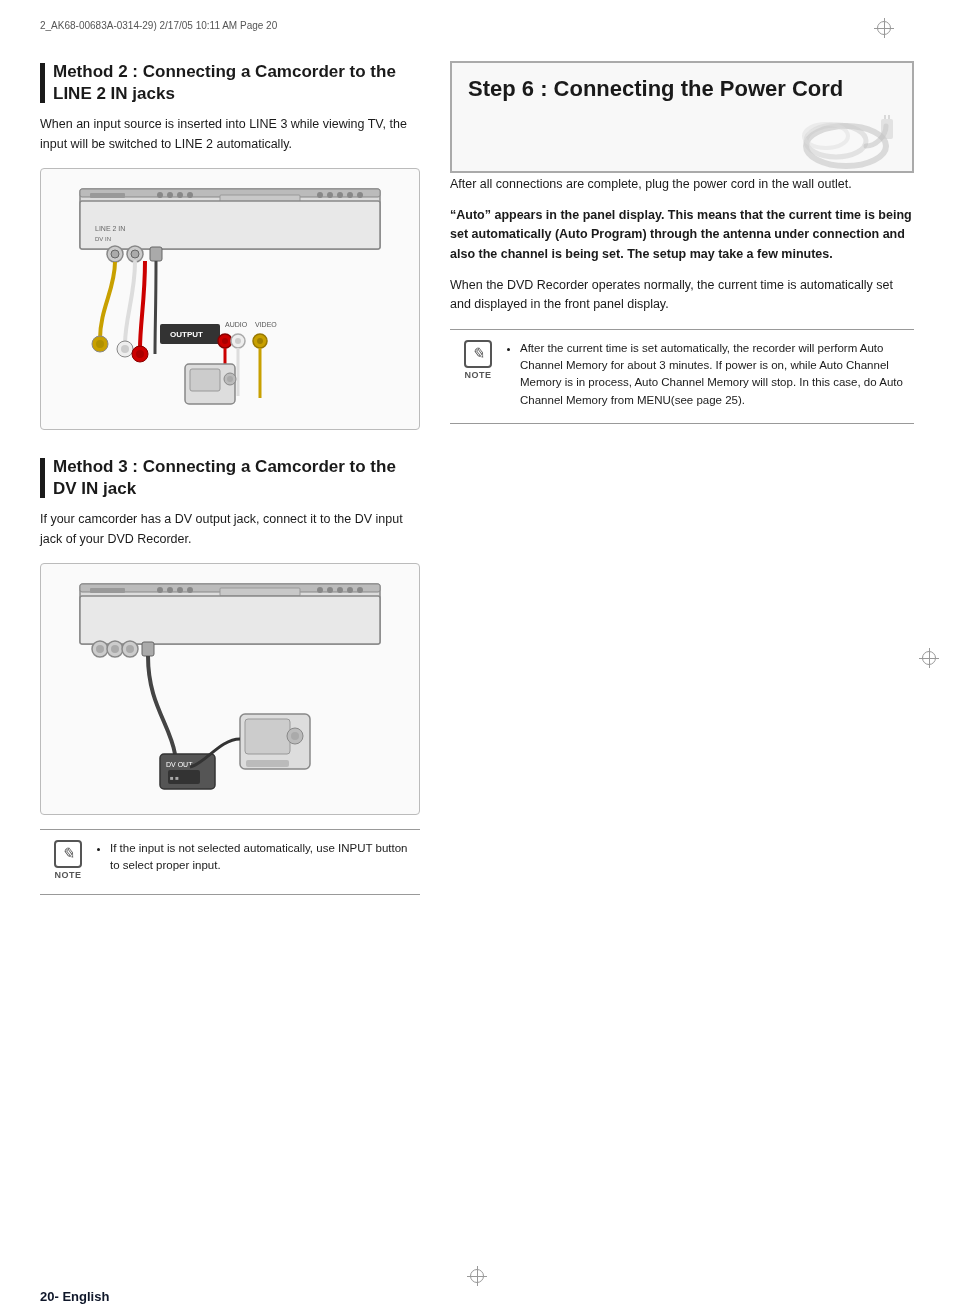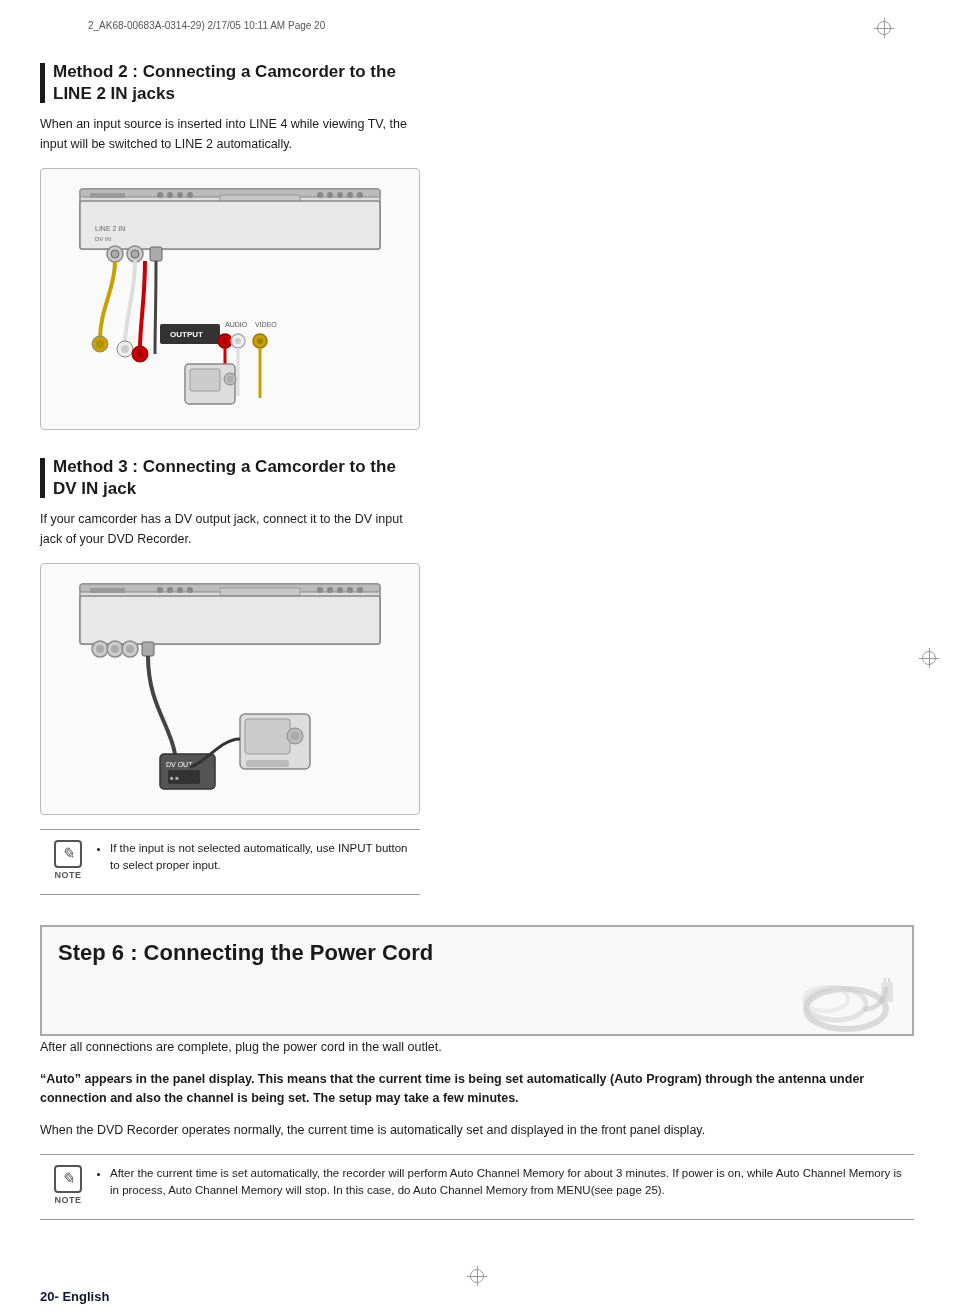--- a/index.html
+++ b/index.html
@@ -22,28 +22,26 @@
 
     
     .header-bar {
       display: flex;
       justify-content: space-between;
       align-items: center;
       font-size: 10px;
       color: #555;
       margin-bottom: 30px;
       border-bottom: none;
-      margin-left: 48px;
     }
 
     
     .main-content {
       display: flex;
       gap: 30px;
-      flex-direction: column;
     }
 
     .left-column {
       width: 380px;
       flex-shrink: 0;
     }
 
     .right-column {
       flex: 1;
     }
@@ -252,21 +250,21 @@
   <div class="main-content">
 
     <div class="left-column">
 
       <div>
         <div class="section-heading">
           <div class="section-bar"></div>
           <h2 class="section-title">Method 2 : Connecting a Camcorder to the LINE 2 IN jacks</h2>
         </div>
 
-        <p class="body-text">When an input source is inserted into LINE 4 while viewing TV, the input will be switched to LINE 2 automatically.</p>
+        <p class="body-text">When an input source is inserted into LINE 3 while viewing TV, the input will be switched to LINE 2 automatically.</p>
 
         <div class="diagram-box">
           <svg viewBox="0 0 340 240" width="340" height="240">
 
             <rect x="20" y="10" width="300" height="60" rx="3" ry="3" fill="#ddd" stroke="#888" stroke-width="1.5"></rect>
 
             <rect x="20" y="10" width="300" height="8" rx="2" fill="#bbb" stroke="#888" stroke-width="1"></rect>
 
             <rect x="30" y="14" width="35" height="5" rx="1" fill="#999"></rect>
             <circle cx="100" cy="16" r="3" fill="#888"></circle>

